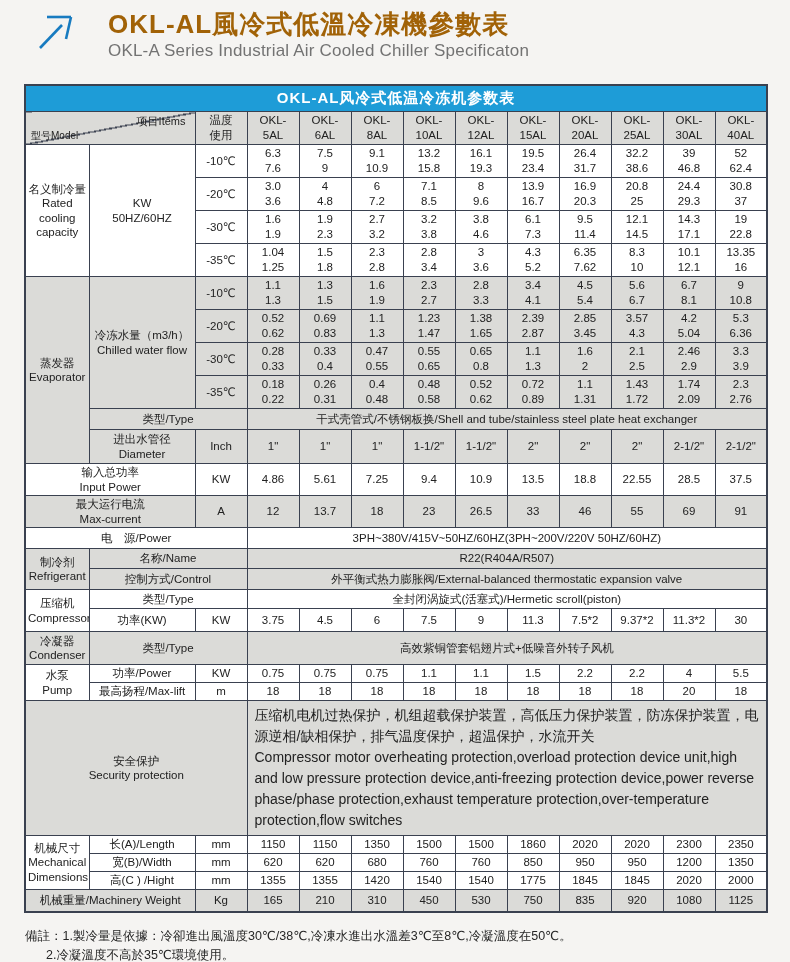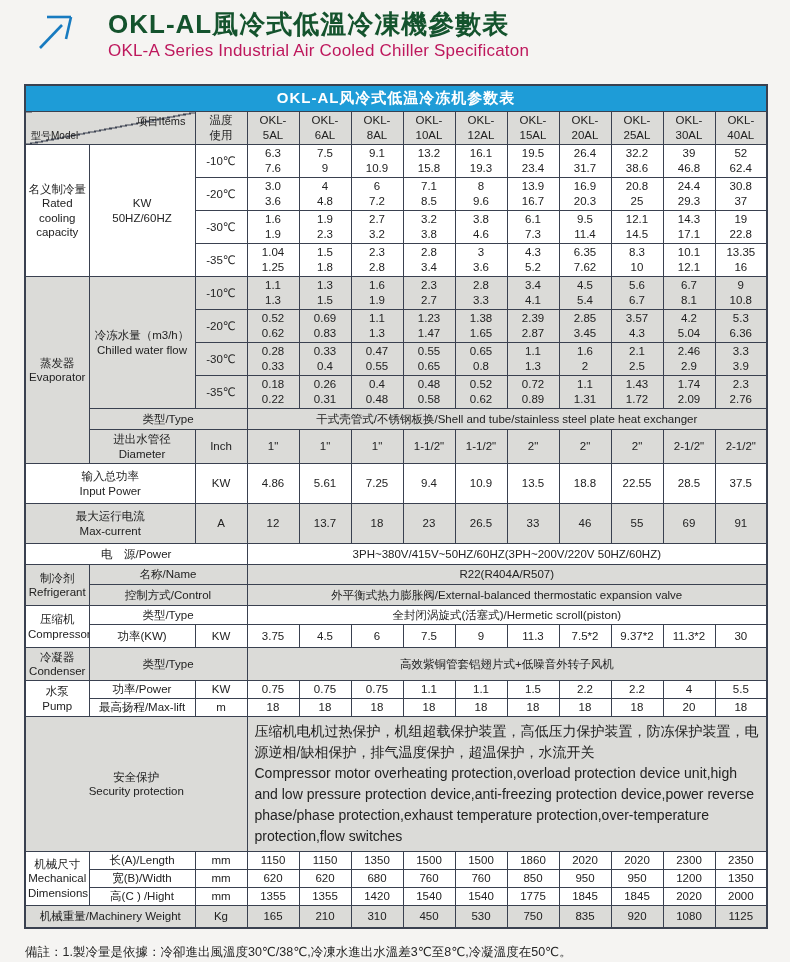--- a/index.html
+++ b/index.html
@@ -7,22 +7,22 @@
     width:790px;height:962px;
     background:#f5f4f2;
     font-family:"Liberation Sans","DejaVu Sans",sans-serif;
     color:#222;
     overflow:hidden;
   }
   
   .page-header{position:relative;padding:10px 0 4px 0;height:66px;}
   .logo{position:absolute;left:34px;top:12px;}
   .titles{margin-left:108px;}
-  .title-zh{font-size:26px;font-weight:bold;color:#14532d;letter-spacing:1px;line-height:1.15;}
-  .title-en{font-size:17px;color:#be185d;letter-spacing:0.2px;line-height:1.25;}
+  .title-zh{font-size:26px;font-weight:bold;color:#a16207;letter-spacing:1px;line-height:1.15;}
+  .title-en{font-size:17px;color:#737373;letter-spacing:0.2px;line-height:1.25;}
   
   .tbl-wrap{margin:4px 24px 0 24px;}
   table{
     border-collapse:collapse;
     table-layout:fixed;
     width:742px;
     background:#fca5a5;
     border:2px solid #3a4150;
     font-size:11.5px;
     color:#222;
@@ -52,21 +52,21 @@
       transparent calc(50% - 0.7px),
       #3a4150 calc(50% - 0.7px),
       #3a4150 calc(50% + 0.7px),
       transparent calc(50% + 0.7px)) !important;
     background-color:#dbdbd8 !important;
   }
   td.corner .model{position:absolute;left:5px;bottom:2px;font-size:10px;}
   td.corner .items{position:absolute;right:9px;top:3px;font-size:11px;}
   
   tr.h30{height:30px;} tr.h32{height:32px;} tr.h21{height:21px;} tr.h34{height:34px;}
-  tr.h40{height:40px;} tr.h20{height:20px;} tr.h19{height:19px;} tr.h23{height:23px;}
+  tr.h40{height:32px;} tr.h20{height:20px;} tr.h19{height:19px;} tr.h23{height:23px;}
   tr.h33{height:33px;} tr.h18{height:18px;} tr.h80{height:80px;} tr.h22{height:22px;}
   td div.l{line-height:15px;height:15px;}
   td .sub{display:block;}
   td.left{text-align:left;padding:4px 7px;line-height:1.5;font-size:14px;}
   
   .notes{margin:14px 10px 0 8px;font-size:12.5px;color:#262626;line-height:1.58;}
   .notes .n1{padding-left:17px;}
   .notes .n2{padding-left:38px;}
   .notes .n3{padding-left:44px;}
 </style>

